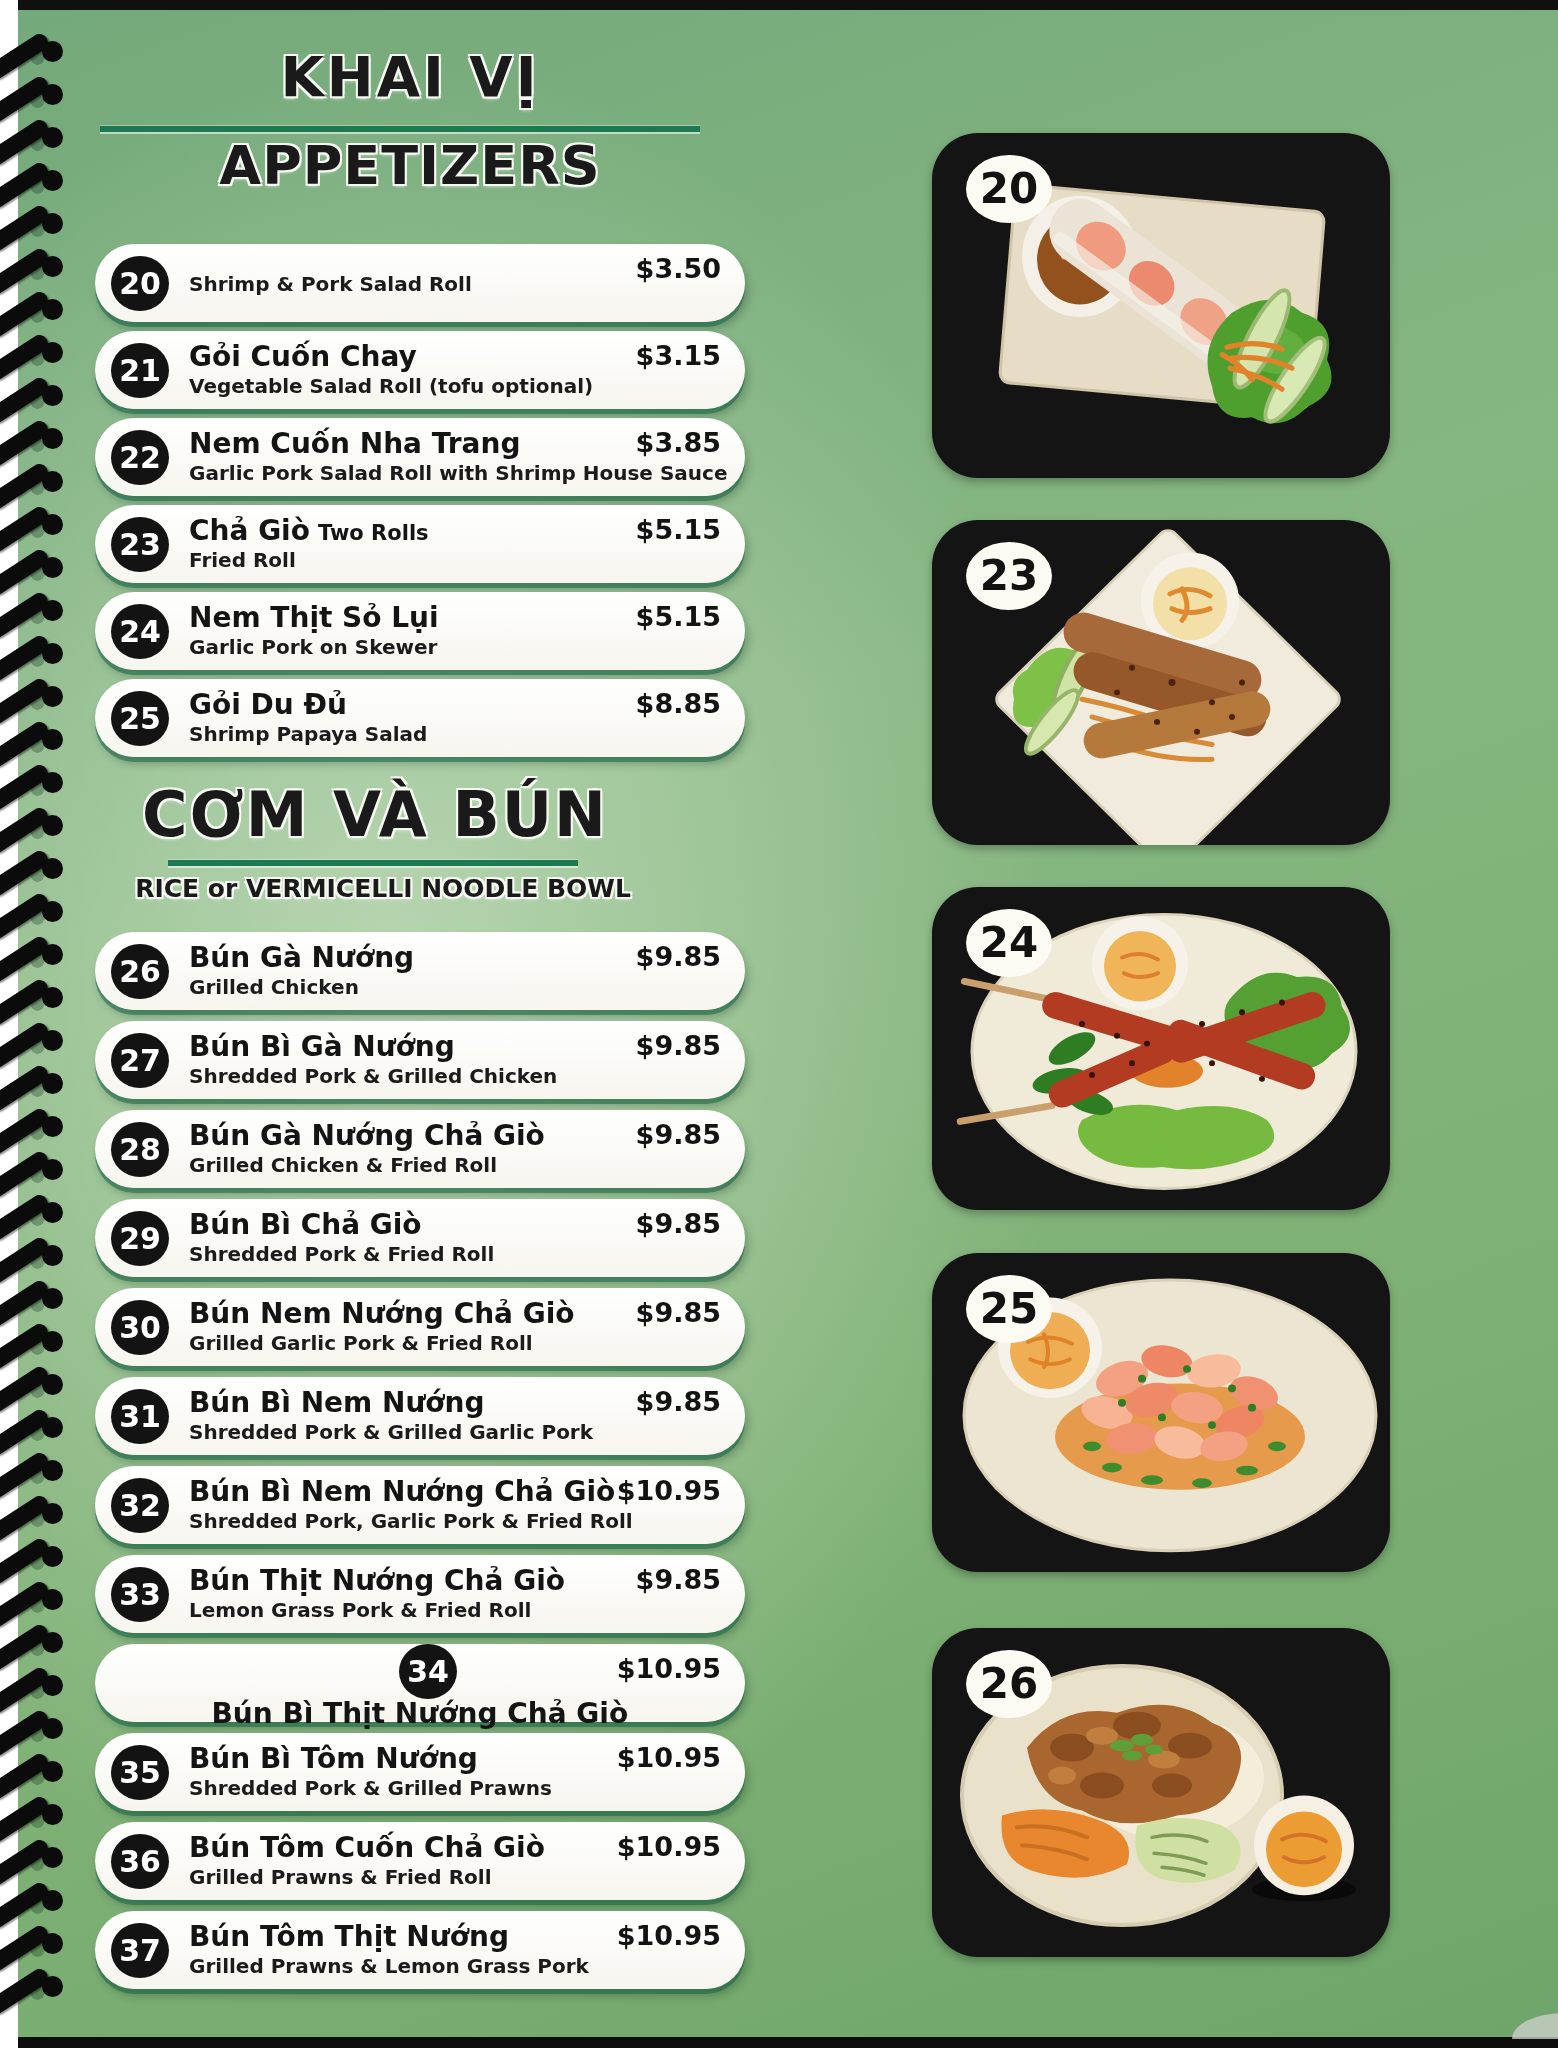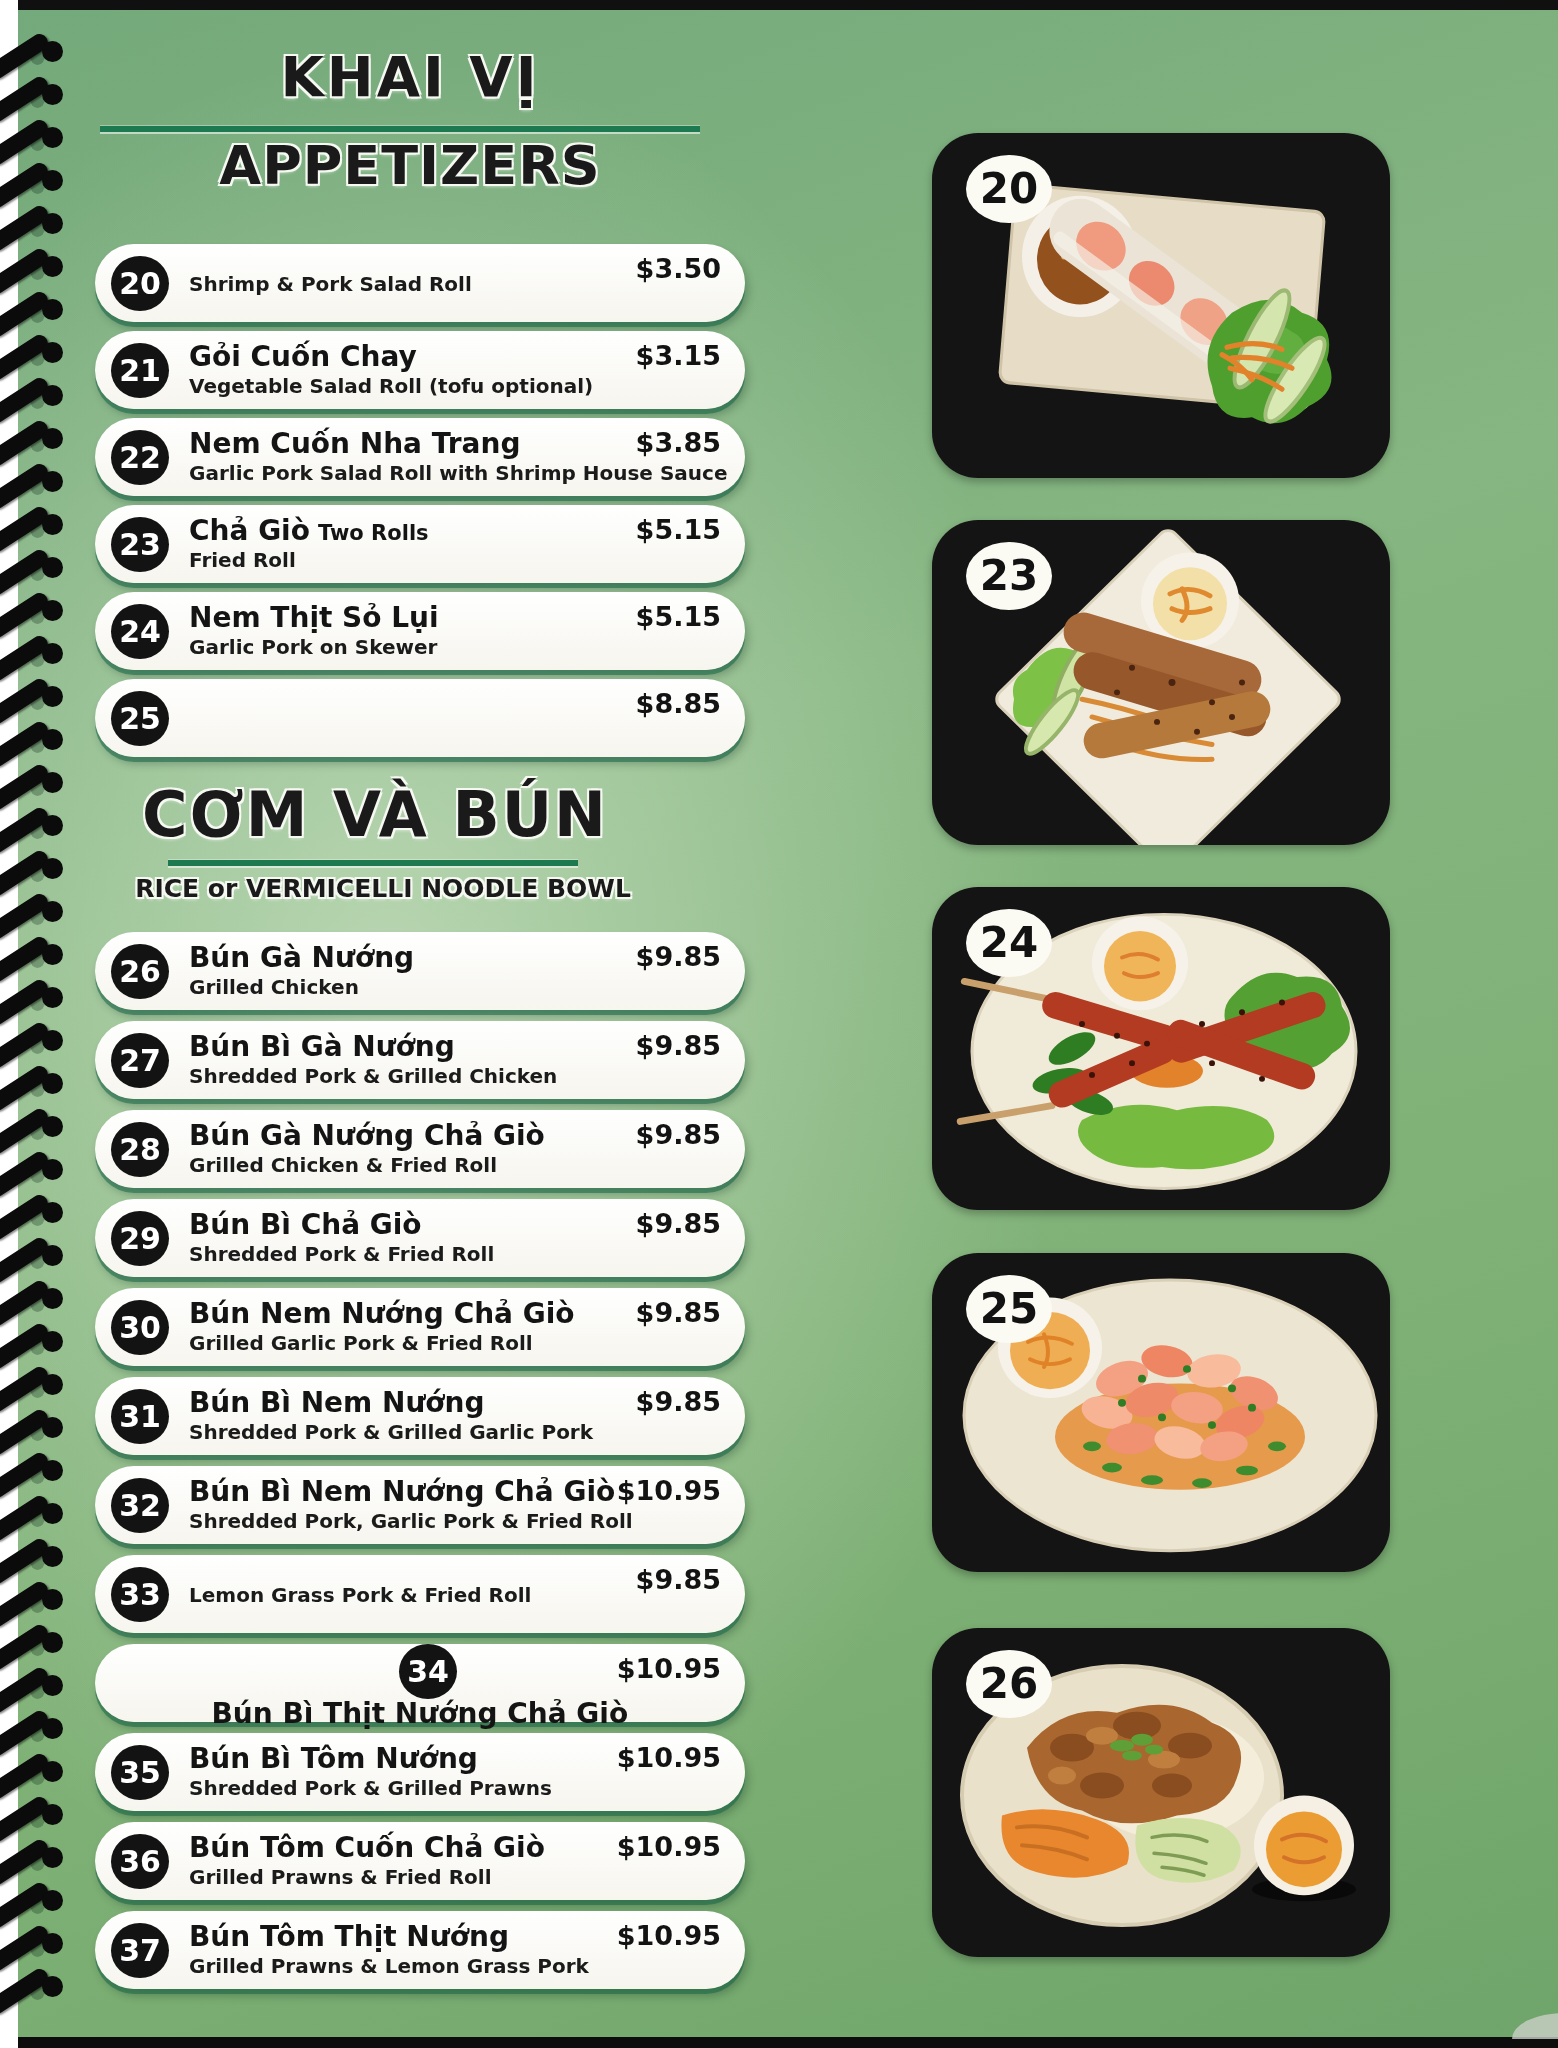--- a/index.html
+++ b/index.html
@@ -240,20 +240,24 @@
       <div class="pill" style="top: 592px;">
         <div class="badge">24</div>
         <div class="itext">
           <div class="l1"><span>Nem Thịt Sỏ Lụi</span></div>
           <div class="l2">Garlic Pork on Skewer</div>
         </div>
         <div class="price">$5.15</div>
       </div>
       <div class="pill" style="top: 679px;">
         <div class="badge">25</div>
+        <div class="itext">
+          <div class="l1"><span>Gỏi Du Đủ</span></div>
+          <div class="l2">Shrimp Papaya Salad</div>
+        </div>
         <div class="price">$8.85</div>
       </div>
     </div>
 
   <div class="sec-title" id="s2vi">CƠM VÀ BÚN</div>
   <div id="u2"></div>
   <div class="sec-title" id="s2sub">RICE or VERMICELLI NOODLE BOWL</div>
   <div id="items2">
       <div class="pill" style="top: 932px;">
         <div class="badge">26</div>
@@ -307,20 +311,21 @@
         <div class="badge">32</div>
         <div class="itext">
           <div class="l1"><span>Bún Bì Nem Nướng Chả Giò</span></div>
           <div class="l2">Shredded Pork, Garlic Pork &amp; Fried Roll</div>
         </div>
         <div class="price">$10.95</div>
       </div>
       <div class="pill" style="top: 1555px;">
         <div class="badge">33</div>
         <div class="itext">
+          <div class="l1"><span>Bún Thịt Nướng Chả Giò</span></div>
           <div class="l2">Lemon Grass Pork &amp; Fried Roll</div>
         </div>
         <div class="price">$9.85</div>
       </div>
       <div class="pill" style="top: 1644px; flex-direction: column;">
         <div class="badge">34</div>
         <div class="itext">
           <div class="l1"><span>Bún Bì Thịt Nướng Chả Giò</span></div>
           <div class="l2">Shredded Pork, Grilled Pork &amp; Fried Roll</div>
         </div>

